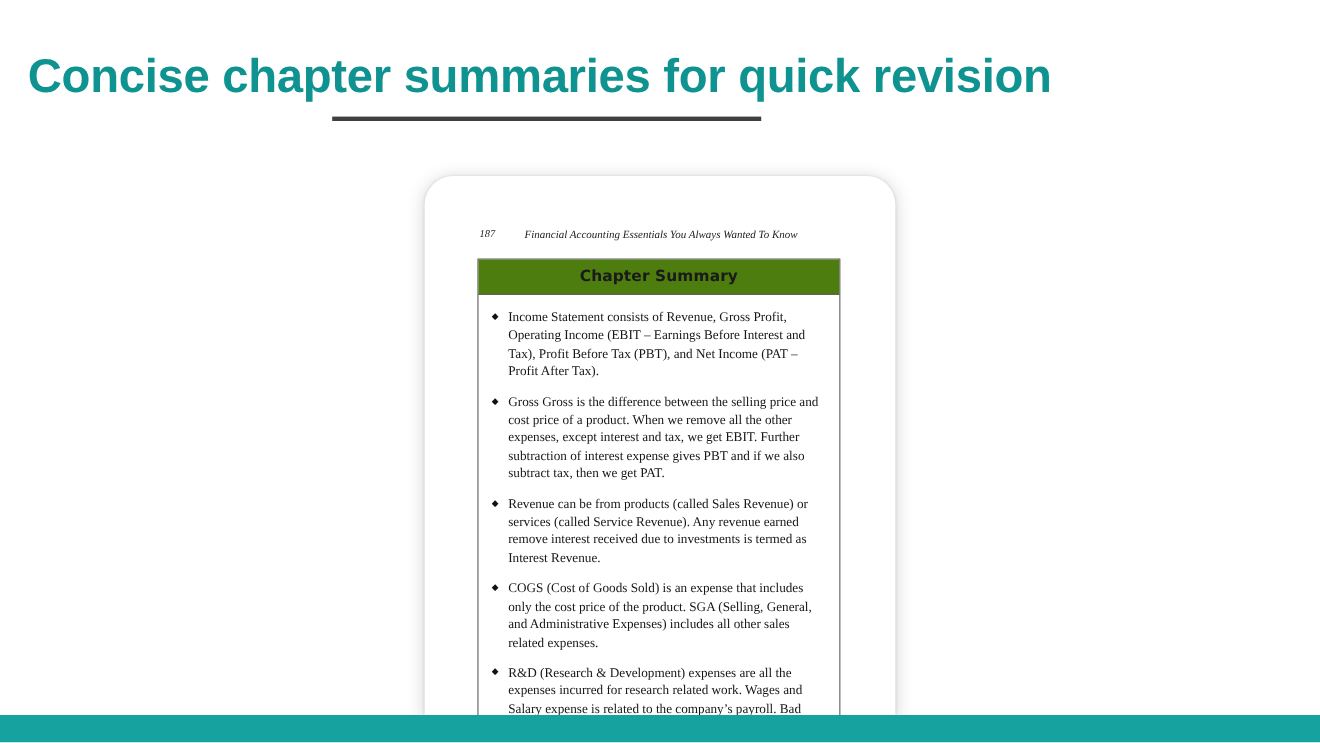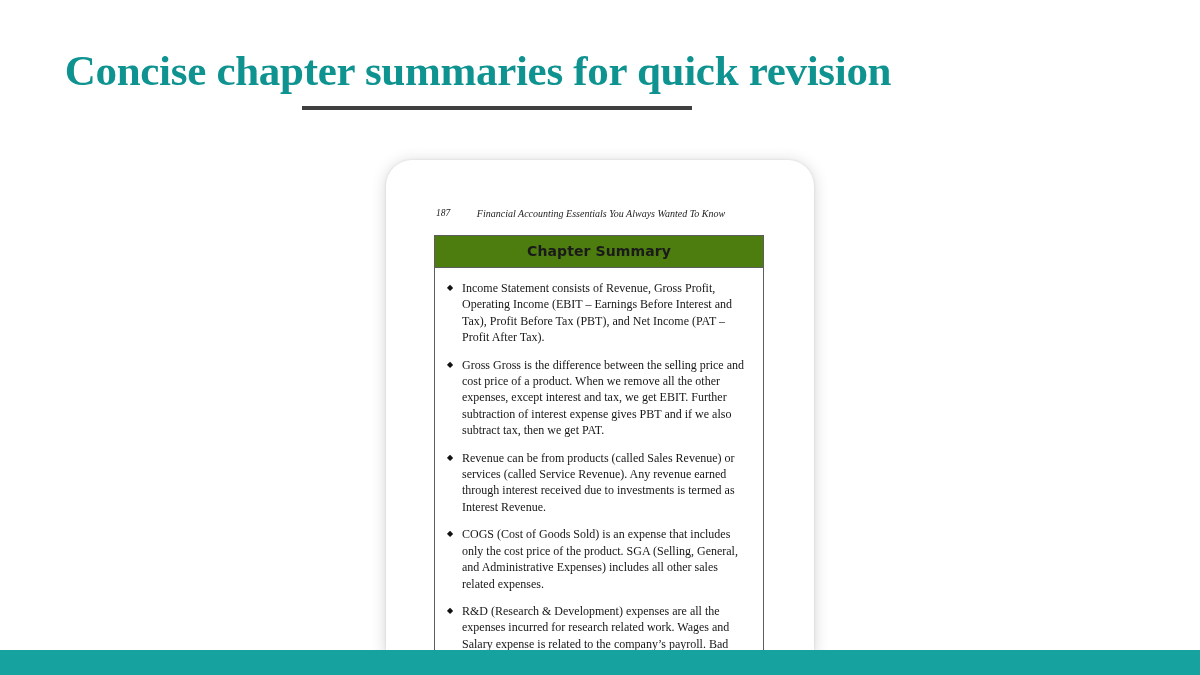--- a/index.html
+++ b/index.html
@@ -14,22 +14,22 @@
     overflow: hidden;
     position: relative;
   }
 
   
   .slide-title {
     position: absolute;
     top: 46px;
     left: 0;
     width: 956px;
-    text-align: center;
-    font-family: Liberation Serif, serif;
+    text-align: right;
+    font-family: Liberation Sans, sans-serif;
     font-size: 43px;
     font-weight: 700;
     letter-spacing: -0.3px;
     color: #0f9390;
     white-space: nowrap;
   }
   .title-underline {
     position: absolute;
     top: 106px;
     left: 302px;
@@ -168,21 +168,21 @@
           <span class="bullet-text">Income Statement consists of Revenue, Gross Profit, Operating Income (EBIT – Earnings Before Interest and Tax), Profit Before Tax (PBT), and Net Income (PAT – Profit After Tax).</span>
         </div>
 
         <div class="bullet-row">
           <span class="bullet-mark">◆</span>
           <span class="bullet-text">Gross Gross is the difference between the selling price and cost price of a product. When we remove all the other expenses, except interest and tax, we get EBIT. Further subtraction of interest expense gives PBT and if we also subtract tax, then we get PAT.</span>
         </div>
 
         <div class="bullet-row">
           <span class="bullet-mark">◆</span>
-          <span class="bullet-text">Revenue can be from products (called Sales Revenue) or services (called Service Revenue). Any revenue earned through interest received due to investments is termed as Interest Revenue.</span>
+          <span class="bullet-text">Revenue can be from products (called Sales Revenue) or services (called Service Revenue). Any revenue earned remove interest received due to investments is termed as Interest Revenue.</span>
         </div>
 
         <div class="bullet-row">
           <span class="bullet-mark">◆</span>
           <span class="bullet-text">COGS (Cost of Goods Sold) is an expense that includes only the cost price of the product. SGA (Selling, General, and Administrative Expenses) includes all other sales related expenses.</span>
         </div>
 
         <div class="bullet-row">
           <span class="bullet-mark">◆</span>
           <span class="bullet-text">R&amp;D (Research &amp; Development) expenses are all the expenses incurred for research related work. Wages and Salary expense is related to the company’s payroll. Bad Debt is a head used to include expenses for money</span>

